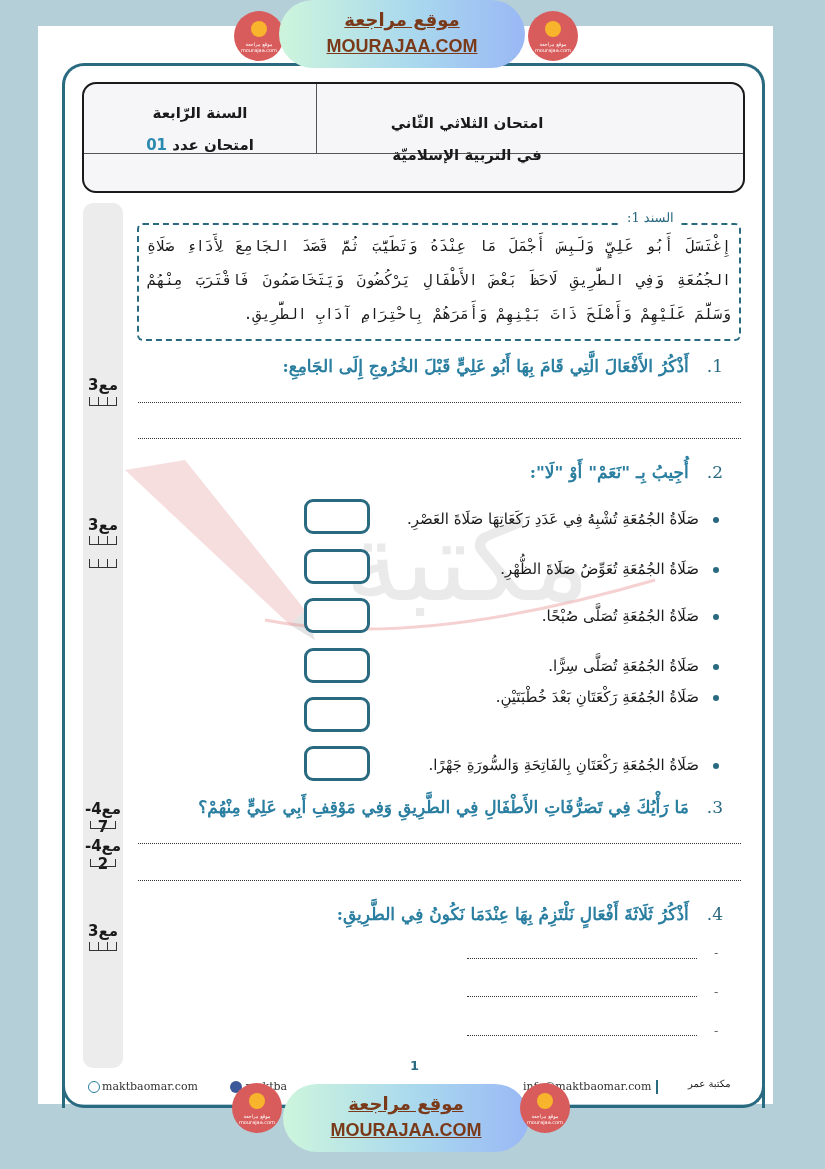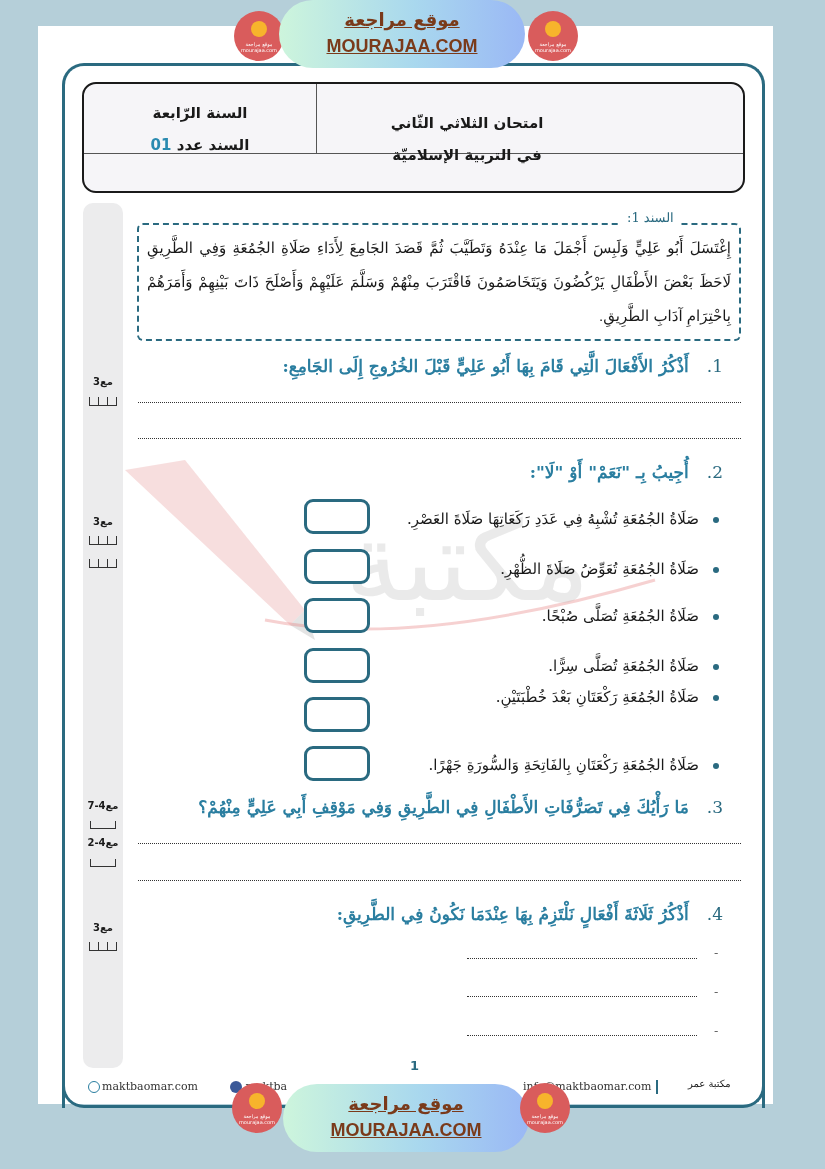--- a/index.html
+++ b/index.html
@@ -45,36 +45,36 @@
   }
   .name-row { position: absolute; left: 0; top: 71px; width: 100%; height: 38px; direction: rtl; padding-right: 24px; }
   .name-label { font-size: 14px; color: #1a1a1a; line-height: 38px; display: inline-block; }
   .name-dots { display: inline-block; width: 520px; border-bottom: 1.5px dotted #333; margin-right: 6px; vertical-align: middle; }
 
   
   .side-strip {
     position: absolute; left: 83px; top: 203px; width: 40px; height: 865px;
     background: #ececed; border-radius: 10px;
   }
-  .crit { position: absolute; left: 0; width: 40px; text-align: center; font-size: 10px; font-weight: bold; color: #1a1a1a; direction: rtl; }
+  .crit { position: absolute; left: 0; width: 40px; text-align: center; font-size: 15px; font-weight: bold; color: #1a1a1a; direction: rtl; }
   .ticks { position: absolute; left: 6px; width: 28px; height: 8px; border-bottom: 1px solid #333; }
   .ticks span { position: absolute; bottom: 0; width: 1px; height: 8px; background: #333; }
   .bar { position: absolute; left: 7px; width: 26px; height: 8px; border-bottom: 1px solid #333; border-left: 1px solid #333; border-right: 1px solid #333; }
 
   
   .source-box {
     position: absolute; left: 137px; top: 223px; width: 604px; height: 118px;
     border: 2px dashed #2a6a80; border-radius: 6px; padding: 6px 8px;
     direction: rtl;
   }
   .source-title {
     position: absolute; left: 621px; top: 210px; background: #fff; padding: 0 6px;
     color: #2a6a80; font-size: 13px; direction: rtl; font-family: "DejaVu Serif", serif;
   }
-  .source-text { font-family: Liberation Sans, sans-serif; font-size: 15px; line-height: 34px; color: #1a1a1a; text-align: justify; }
+  .source-text { font-family: Liberation Mono, monospace; font-size: 15px; line-height: 34px; color: #1a1a1a; text-align: justify; }
 
   
   .q { position: absolute; right: 102px; direction: rtl; color: #2a7ea0; font-weight: bold; font-size: 17px; font-family: "DejaVu Serif", serif; }
   .q .qnum { margin-left: 18px; font-weight: normal; color: #2a6a80; }
   .dotline { position: absolute; left: 138px; width: 603px; border-bottom: 1.5px dotted #333; }
 
   .tf-item { position: absolute; direction: rtl; right: 106px; font-family: "DejaVu Serif", serif; font-size: 15px; color: #1a1a1a; }
   .tf-item .bullet { display: inline-block; width: 6px; height: 6px; border-radius: 50%; background: #2a6a80; margin-left: 14px; vertical-align: middle; }
   .tf-box { position: absolute; left: 304px; width: 66px; height: 35px; border: 3px solid #2a6a80; border-radius: 9px; background: #fff; }
 
@@ -120,21 +120,21 @@
   <path d="M175 175 L190 160 L200 190 Z" fill="#bbb" opacity="0.4"></path>
   <path d="M150 170 Q300 200 540 130" stroke="#e57a7a" stroke-width="3" fill="none" opacity="0.35"></path>
   <text x="230" y="150" font-size="110" fill="#bbbbbb" opacity="0.3" font-family="DejaVu Serif, serif">مكتبة</text>
 </svg>
 
 <div class="header-box">
   <div class="hdr-row1">
     <div class="hdr-col-left">
       <div class="hdr-text" style="padding-top:13px;">السنة الرّابعة</div>
       <div class="hdr-text">
-        <span>السند عدد</span>
+        <span>امتحان عدد</span>
         <span class="num">01</span>
       </div>
     </div>
     <div class="hdr-col-mid">
       <div class="hdr-text" style="padding-top:3px;">امتحان الثلاثي الثّاني</div>
       <div class="hdr-text">في التربية الإسلاميّة</div>
     </div>
   </div>
 </div>
 

